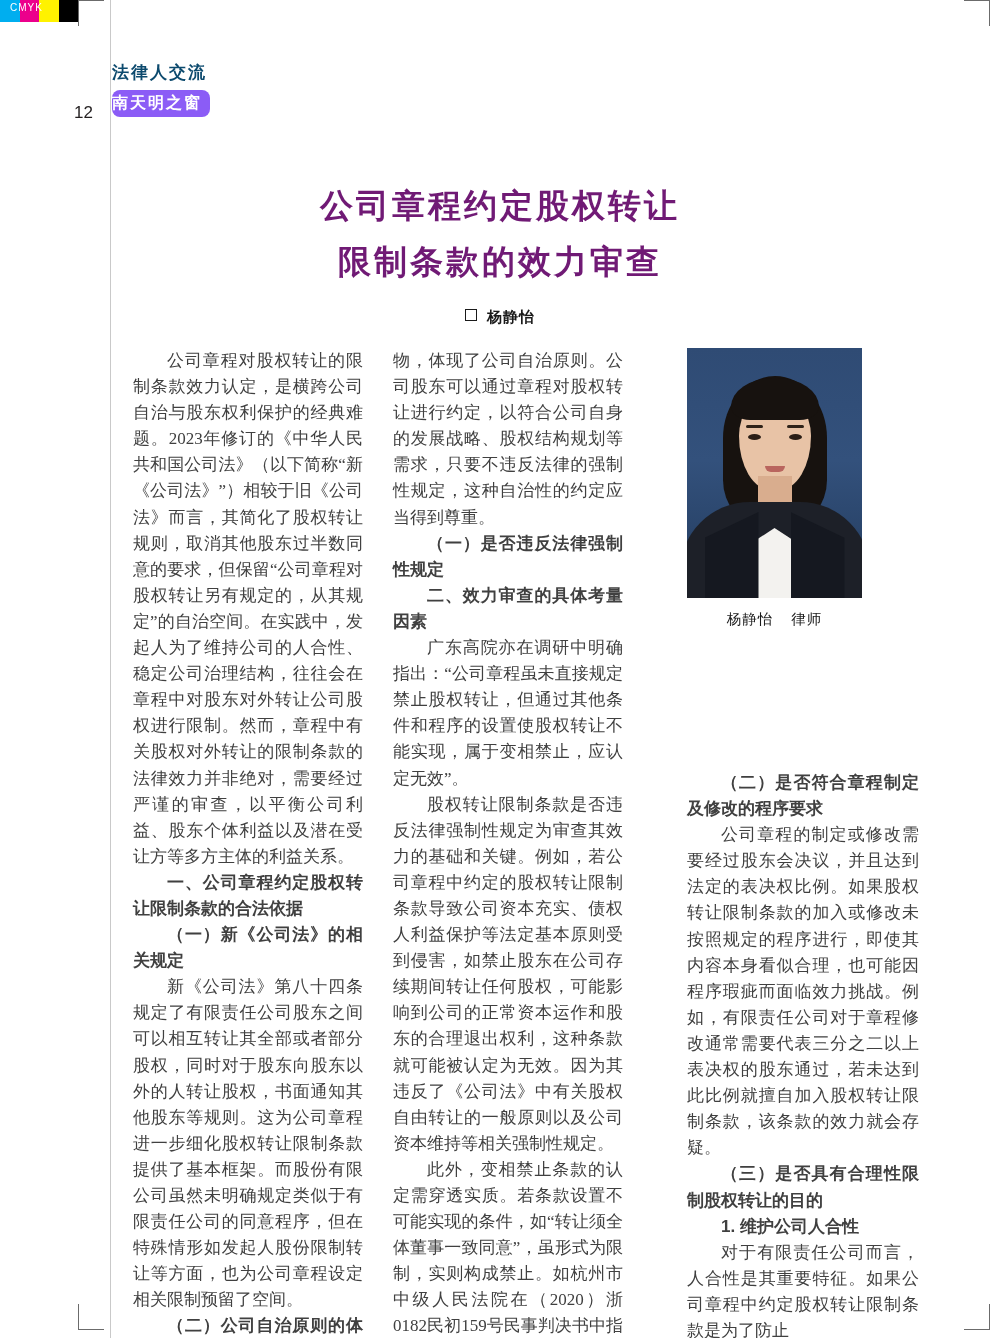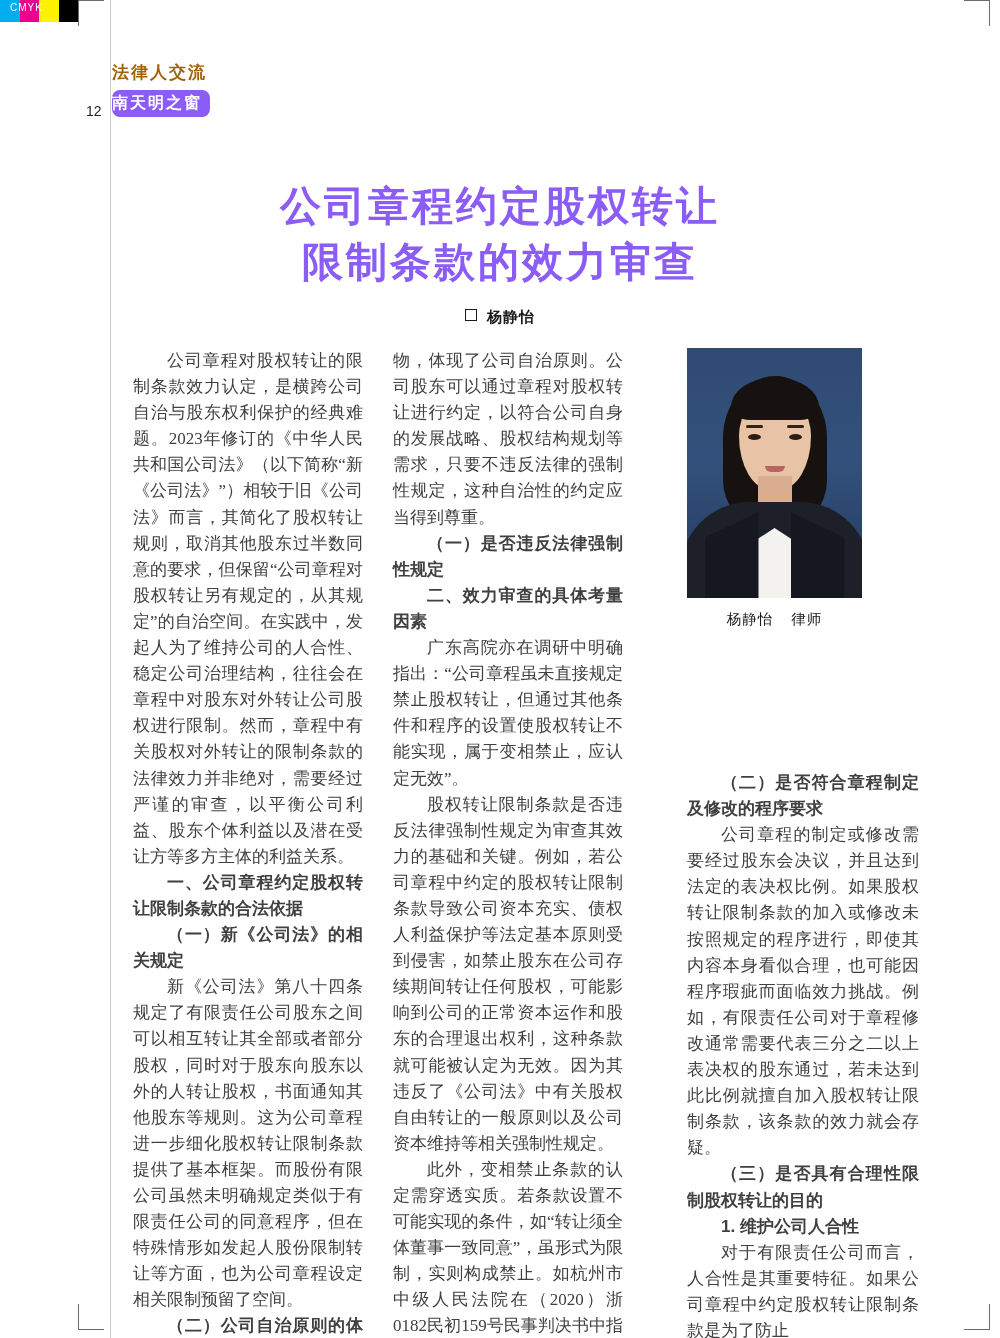--- a/index.html
+++ b/index.html
@@ -69,43 +69,43 @@
   .runhead {
     position: absolute;
     left: 112px;
     top: 60px;
     width: 180px;
   }
   .runhead .rh-top {
     font-family: "Liberation Sans", sans-serif;
     font-weight: bold;
     font-size: 17px;
-    color: #a16207;
+    color: #0c4a6e;
     letter-spacing: 2px;
     line-height: 26px;
   }
   .runhead .rh-box {
     margin-top: 4px;
     display: inline-block;
     background: #8b5cf6;
     color: #ffffff;
     font-family: "Liberation Sans", sans-serif;
     font-weight: bold;
     font-size: 16px;
     letter-spacing: 2px;
     padding: 4px 8px 5px 0;
     line-height: 18px;
     border-radius: 8px;
   }
   .page-number {
     position: absolute;
-    left: 86px;
+    left: 74px;
     top: 103px;
     font-family: "Liberation Sans", sans-serif;
-    font-size: 14px;
+    font-size: 17px;
     color: #231f20;
   }
   .rule-left {
     position: absolute;
     left: 110px;
     top: 0px;
     width: 1px;
     height: 1338px;
     background: #c9c9c9;
   }
@@ -115,24 +115,24 @@
     position: absolute;
     left: 130px;
     top: 178px;
     width: 740px;
     text-align: center;
   }
   .title-block h1 {
     margin: 0;
     font-family: "Liberation Sans", sans-serif;
     font-weight: bold;
-    font-size: 41px;
+    font-size: 33px;
     line-height: 56px;
     letter-spacing: 3px;
-    color: #8b5cf6;
+    color: #701a75;
   }
   .byline {
     position: absolute;
     left: 130px;
     top: 308px;
     width: 740px;
     text-align: center;
     font-family: "Liberation Sans", sans-serif;
     font-size: 15px;
     font-weight: bold;

